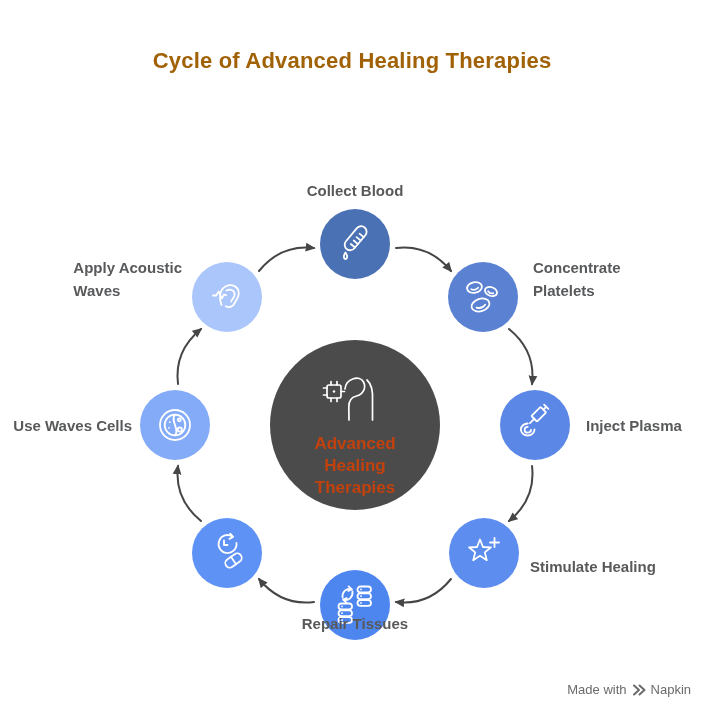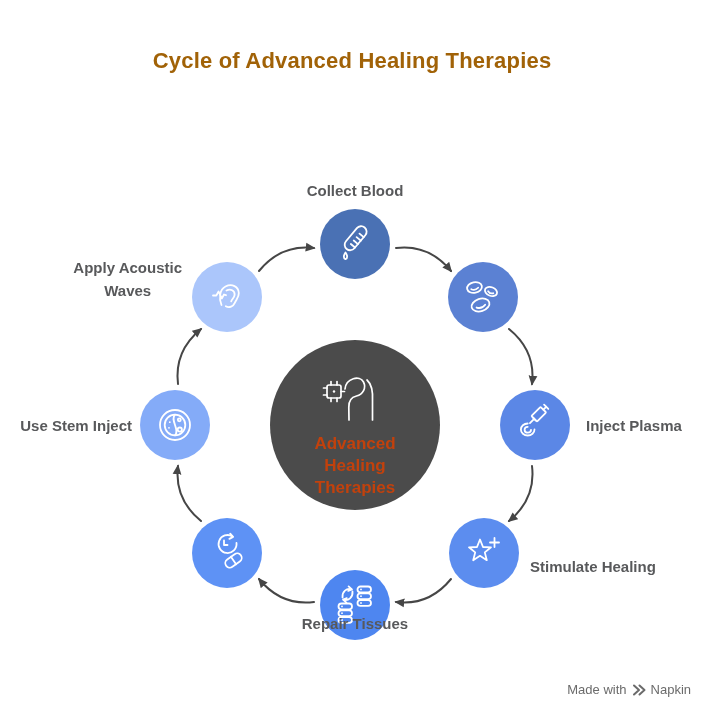--- a/index.html
+++ b/index.html
@@ -95,20 +95,24 @@
       <g transform="rotate(22 28 14.5)">
           <ellipse cx="28" cy="14.5" rx="6.3" ry="4.3"></ellipse>
           <path d="M25.2,15.3 Q28,17.3 30.8,15.3"></path>
         </g>
       <g transform="rotate(-18 17.5 28)">
           <ellipse cx="17.5" cy="28" rx="9.2" ry="6.2"></ellipse>
           <path d="M13,29.2 Q17.5,32.4 22,29.2"></path>
         </g>
     </g>
   </svg>
+  <div class="lbl" style="left:533px;top:256px">
+    <span>Concentrate</span>
+    <span>Platelets</span>
+  </div>
 
   <svg class="node" style="left:500px;top:390px" width="70" height="70" viewBox="0 0 70 70">
     <circle cx="35" cy="35" r="35" fill="#5b87e6"></circle>
     <g class="ic" transform="translate(15,14)">
       <g transform="rotate(45 22 12)">
         <rect x="18" y="3" width="8" height="13" rx="1"></rect>
         <line x1="22" y1="-1" x2="22" y2="3"></line>
           <line x1="19" y1="-1" x2="25" y2="-1"></line>
         <line x1="22" y1="16" x2="22" y2="22"></line>
           <line x1="20" y1="16" x2="24" y2="16"></line>
@@ -176,32 +180,32 @@
       <circle cx="20" cy="20" r="15"></circle>
       <circle cx="20" cy="20" r="10.3"></circle>
       <path d="M20,9.7 C14.5,14.5 25.5,25.5 20,30.3"></path>
       <circle cx="24.3" cy="14.8" r="1.5"></circle>
       <circle cx="24.8" cy="24.6" r="2.1"></circle>
       <circle class="fdot" cx="14.8" cy="17.2" r="0.9"></circle>
       <circle class="fdot" cx="14" cy="22.8" r="0.9"></circle>
     </g>
   </svg>
   <div class="lbl" style="right:572px;top:414px;text-align:right">
-    <span>Use Stem Inject</span>
+    <span>Use Waves Cells</span>
   </div>
 
   <svg class="node" style="left:192px;top:262px" width="70" height="70" viewBox="0 0 70 70">
     <circle cx="35" cy="35" r="35" fill="#abc6fb"></circle>
     <g class="ic" transform="translate(16,15)">
       <path d="M13.5,28 C10.8,21 11.5,12.5 17.5,9.5 C24,6.3 30.5,9.5 30.8,16 C31,20.3 28.3,22.3 26.8,25.8 C25.3,29.3 21.3,31.3 17.8,29.3"></path>
       <path d="M18.5,13.5 C22.5,11.2 27,13.5 26.6,17.8 C26.3,20.8 24.2,21.8 23.2,24.3"></path>
       <path d="M5,18.5 L8.3,18.5 L10.6,14.5 L13.8,21.5 L16,17.5 L18,18.2"></path>
     </g>
   </svg>
-  <div class="lbl" style="right:522px;top:256px;text-align:center">
+  <div class="lbl" style="right:522px;top:256px;text-align:left">
     <span>Apply Acoustic</span>
     <span>Waves</span>
   </div>
 
   <div class="watermark">
     <span>Made with</span>
     <svg width="14" height="12" viewBox="0 0 14 12">
       <path d="M2,1.5 L7,6 L2,10.5" fill="none" stroke="#6b6b6b" stroke-width="2" stroke-linecap="round" stroke-linejoin="round"></path>
       <path d="M7.5,1.5 L12.5,6 L7.5,10.5" fill="none" stroke="#6b6b6b" stroke-width="2" stroke-linecap="round" stroke-linejoin="round"></path>
     </svg>

